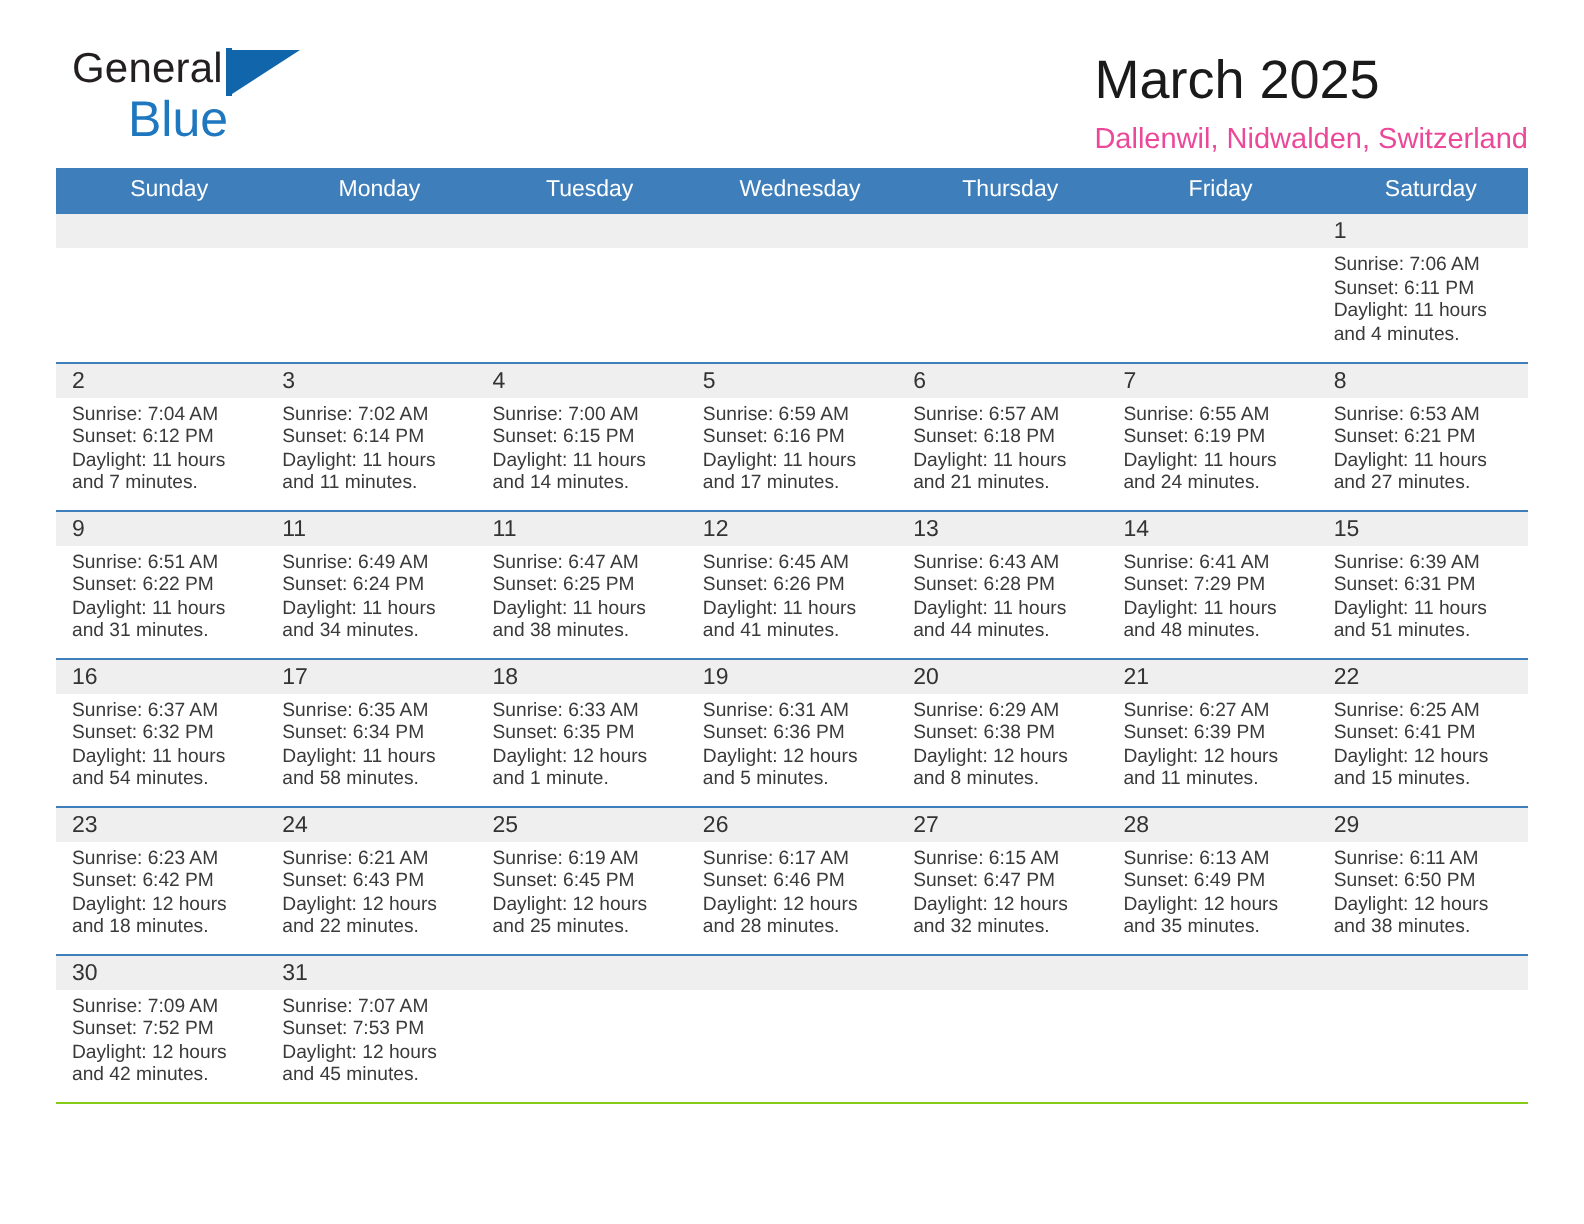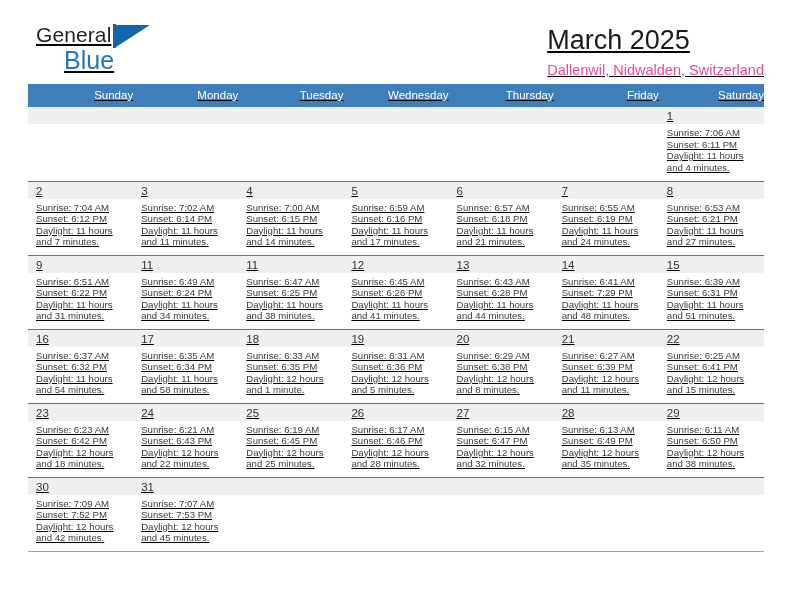--- a/index.html
+++ b/index.html
@@ -13,21 +13,20 @@
     font-family: "Liberation Sans", sans-serif;
     -webkit-font-smoothing: antialiased;
     overflow: hidden;
   }
   .page {
     position: relative;
     width: 792px;
     height: 495px;
     box-sizing: border-box;
     padding: 0 28px;
-    text-decoration: underline;
   }
 
   
   .masthead {
     display: flex;
     align-items: flex-start;
     justify-content: space-between;
     height: 76px;
     padding-top: 24px;
     box-sizing: border-box;
@@ -93,21 +92,21 @@
     width: 736px;
     border-collapse: collapse;
     table-layout: fixed;
     margin-top: 8px;
   }
   .calendar th {
     background: #3d7ebb;
     color: #ffffff;
     font-size: 11.5px;
     font-weight: normal;
-    text-align: right;
+    text-align: center;
     padding: 5px 0 6px 8px;
     height: 19px;
     box-sizing: border-box;
     border: none;
   }
   .calendar td {
     vertical-align: top;
     padding: 0;
     border: none;
     border-bottom: 1px solid #3d7ebb;

